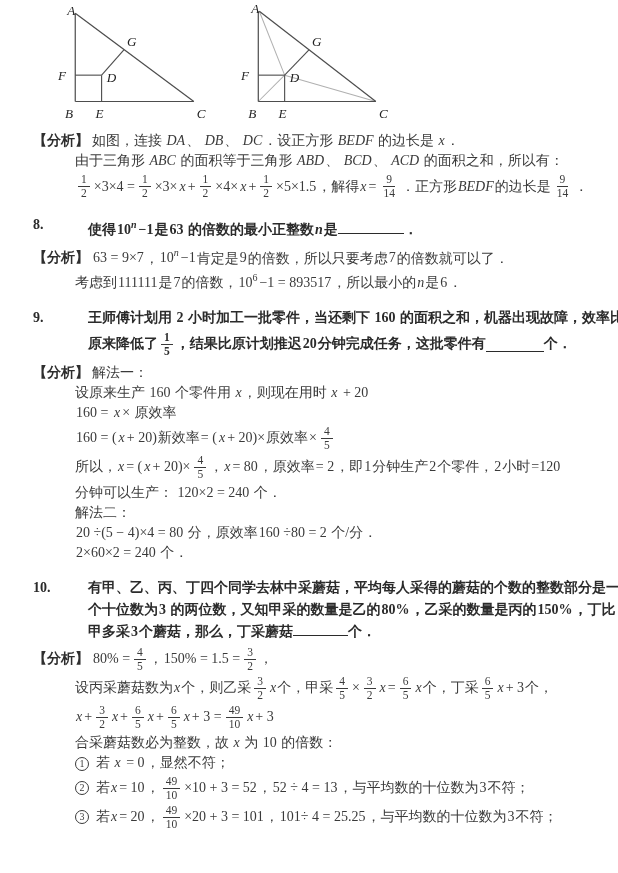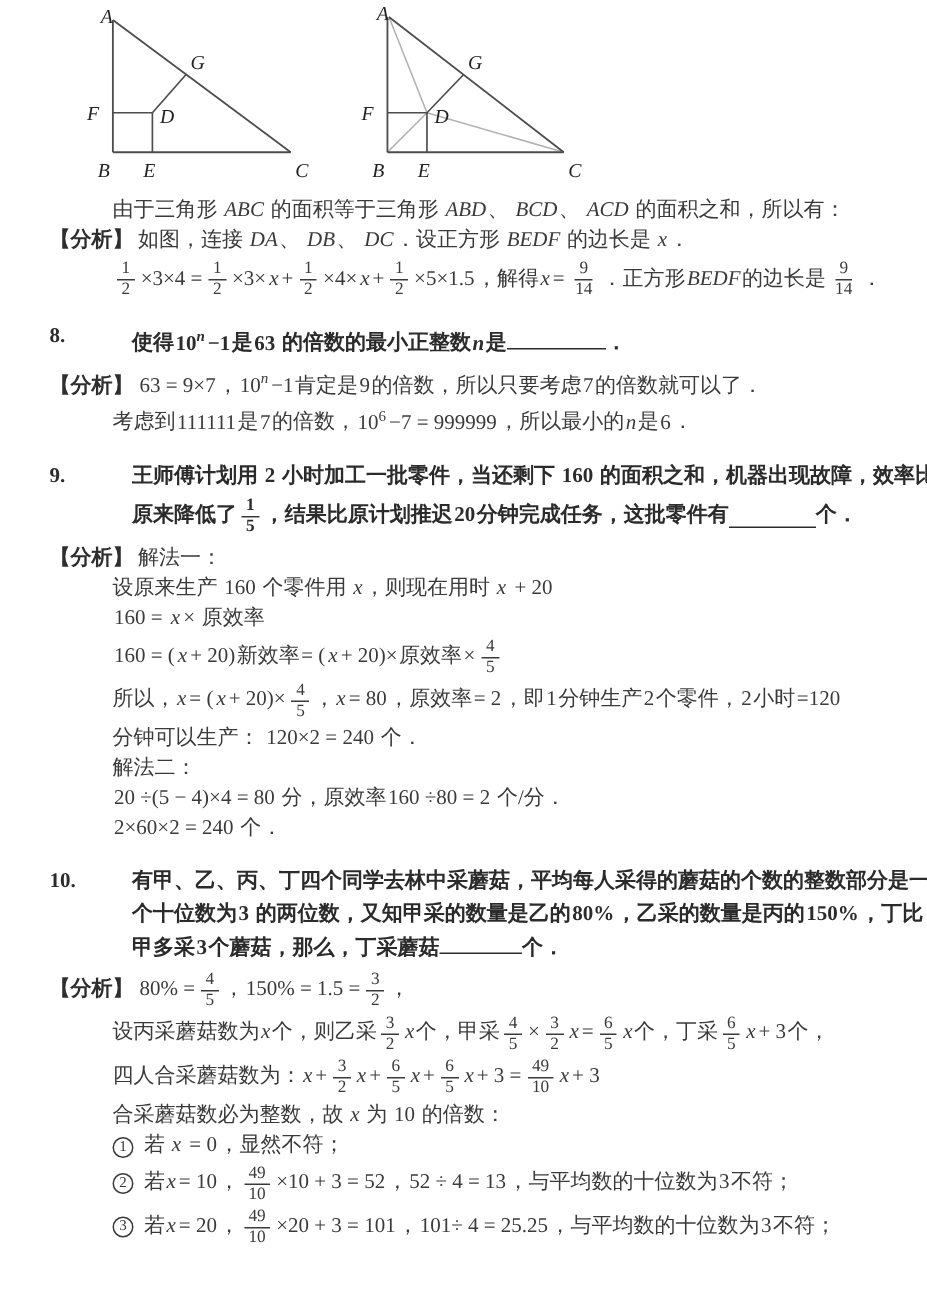--- a/index.html
+++ b/index.html
@@ -82,22 +82,22 @@
       <text class="fig-label" x="12" y="112">B</text>
       <text class="fig-label" x="141" y="112">C</text>
       <text class="fig-label" x="5" y="75">F</text>
       <text class="fig-label" x="53" y="77">D</text>
       <text class="fig-label" x="42" y="112">E</text>
       <text class="fig-label" x="75" y="41">G</text>
     </svg>
   </div>
 
   <div class="analysis">
+      <div class="line"><span class="lab">【分析】</span><span class="cn">如图，连接 </span><span class="mit">DA</span><span class="cn">、 </span><span class="mit">DB</span><span class="cn">、 </span><span class="mit">DC</span><span class="cn">．设正方形 </span><span class="mit">BEDF</span><span class="cn"> 的边长是 </span><span class="mit">x</span><span class="cn">．</span></div>
       <div class="line ind"><span class="cn">由于三角形 </span><span class="mit">ABC</span><span class="cn"> 的面积等于三角形 </span><span class="mit">ABD</span><span class="cn">、 </span><span class="mit">BCD</span><span class="cn">、 </span><span class="mit">ACD</span><span class="cn"> 的面积之和，所以有：</span></div>
-      <div class="line"><span class="lab">【分析】</span><span class="cn">如图，连接 </span><span class="mit">DA</span><span class="cn">、 </span><span class="mit">DB</span><span class="cn">、 </span><span class="mit">DC</span><span class="cn">．设正方形 </span><span class="mit">BEDF</span><span class="cn"> 的边长是 </span><span class="mit">x</span><span class="cn">．</span></div>
       <div class="line ind eq">
         <span class="frac">
           <span class="fn">1</span>
           <span class="fd">2</span>
         </span>
         <span class="num">×3×4 =</span>
         <span class="frac">
           <span class="fn">1</span>
           <span class="fd">2</span>
         </span>
@@ -135,21 +135,21 @@
     </div>
 
   <div class="problem">
     <div class="pnum">8.</div>
     <div class="pbody">
         <div class="line"><span class="cn">使得</span><span class="num"><span>10</span><sup class="it">n</sup></span><span class="num">−1</span><span class="cn">是</span><span class="num">63</span><span class="cn"> 的倍数的最小正整数</span><span class="mit">n</span><span class="cn">是</span><span class="blank" style="width: 66px;"></span><span class="cn">．</span></div>
       </div>
   </div>
   <div class="analysis">
       <div class="line"><span class="lab">【分析】</span><span class="num">63 = 9×7</span><span class="cn">，</span><span class="num"><span>10</span><sup class="it">n</sup></span><span class="num">−1</span><span class="cn">肯定是</span><span class="num">9</span><span class="cn">的倍数，所以只要考虑</span><span class="num">7</span><span class="cn">的倍数就可以了．</span></div>
-      <div class="line ind"><span class="cn">考虑到</span><span class="num">111111</span><span class="cn">是</span><span class="num">7</span><span class="cn">的倍数，</span><span class="num"><span>10</span><sup>6</sup></span><span class="num">−7 = 999999</span><span class="cn">，所以最小的</span><span class="mit">n</span><span class="cn">是</span><span class="num">6</span><span class="cn">．</span></div>
+      <div class="line ind"><span class="cn">考虑到</span><span class="num">111111</span><span class="cn">是</span><span class="num">7</span><span class="cn">的倍数，</span><span class="num"><span>10</span><sup>6</sup></span><span class="num">−1 = 893517</span><span class="cn">，所以最小的</span><span class="mit">n</span><span class="cn">是</span><span class="num">6</span><span class="cn">．</span></div>
     </div>
 
   <div class="problem">
     <div class="pnum">9.</div>
     <div class="pbody">
         <div class="line"><span class="cn">王师傅计划用 </span><span class="num">2</span><span class="cn"> 小时加工一批零件，当还剩下 </span><span class="num">160</span><span class="cn"> 的面积之和，机器出现故障，效率比</span></div>
         <div class="line eq">
           <span class="cn">原来降低了</span>
           <span class="frac">
             <span class="fn">1</span>
@@ -265,21 +265,20 @@
         <span class="cn"> 个，丁采</span>
         <span class="frac">
           <span class="fn">6</span>
           <span class="fd">5</span>
         </span>
         <span class="mit">x</span>
         <span class="num"> + 3</span>
         <span class="cn"> 个，</span>
       </div>
       <div class="line ind eq">
-        <span class="cn">四人合采蘑菇数为： </span>
         <span class="mit">x</span>
         <span class="num"> +</span>
         <span class="frac">
           <span class="fn">3</span>
           <span class="fd">2</span>
         </span>
         <span class="mit">x</span>
         <span class="num"> +</span>
         <span class="frac">
           <span class="fn">6</span>

